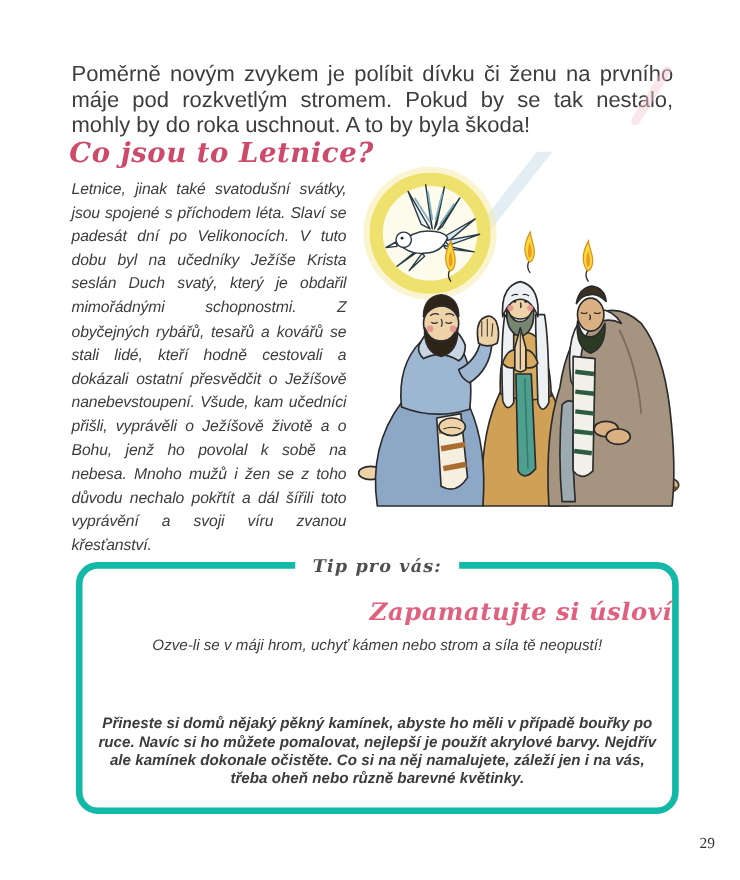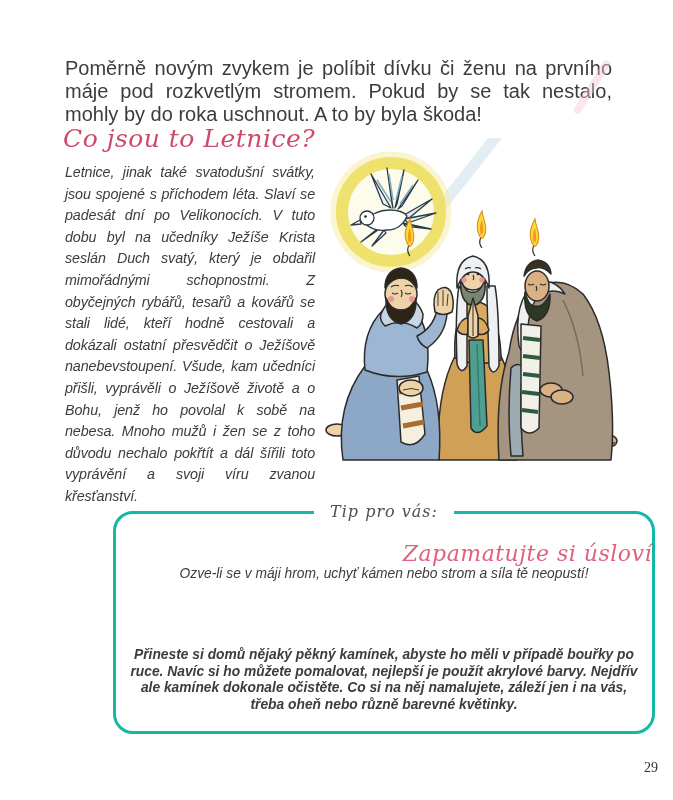--- a/index.html
+++ b/index.html
@@ -6,59 +6,59 @@
   body{
     width:673px;height:800px;background:#ffffff;position:relative;overflow:hidden;
     font-family:"Liberation Sans", sans-serif;color:#3c3c3c;
   }
   .abs{position:absolute;}
   .intro{
     left:65px;top:57px;width:547px;
     font-size:20px;line-height:23px;text-align:justify;color:#3c3c3c;margin:0;
   }
   .script{
-    font-family:"DejaVu Serif", serif;font-style:italic;font-weight:normal;
+    font-family:"DejaVu Serif", serif;font-style:italic;font-weight:bold;
     letter-spacing:0.5px;margin:0;
   }
   .main-heading{
     left:63px;top:124px;font-size:25px;color:#ce4a6b;
   }
   .body-col{
     left:65px;top:162px;width:250px;margin:0;
     font-size:14.3px;line-height:21.6px;text-align:justify;letter-spacing:-0.1px;font-style:italic;
   }
   .illu{left:325px;top:138px;width:300px;height:335px;}
   .pink-streak{
     left:588px;top:56px;width:8px;height:62px;border-radius:6px;
     background:#f2c9d3;opacity:0.45;transform:rotate(32deg);
   }
   .tip-box{
     left:69px;top:511px;width:536px;height:217px;
-    border:3px solid #14b8a6;border-radius:20px;background:#fff;margin-left:44px;
+    border:6px solid #14b8a6;border-radius:20px;background:#fff;
   }
   .tip-label{
     position:absolute;top:-12px;left:50%;transform:translateX(-50%);
     background:#fff;padding:0 16px;white-space:nowrap;
     font-family:"DejaVu Serif", serif;font-style:italic;
     font-size:16px;color:#4f4f4f;letter-spacing:1px;
   }
   .tip-heading{
     position:absolute;left:0;width:100%;text-align:center;
     font-size:22px;color:#e0607f;
   }
   .tip-h1{top:27px;text-align:right;}
   .tip-h2{top:96px;}
   .tip-text{
     position:absolute;left:13px;width:510px;text-align:center;margin:0;
     font-style:italic;font-size:13.8px;line-height:16.5px;color:#3c3c3c;
   }
-  .tip-t1{top:52px;font-style:italic;}
+  .tip-t1{top:62px;font-style:italic;}
   .tip-t2{top:133px;font-weight:bold;}
   .page-number{
-    left:628px;top:760px;width:30px;text-align:right;
+    left:628px;top:760px;width:30px;text-align:center;
     font-family:"Liberation Serif", serif;font-size:14px;color:#333;
   }
 </style>
 </head>
 <body>
 
 <div>
 
   <p class="abs intro">Poměrně novým zvykem je políbit dívku či ženu na prvního máje pod rozkvetlým stromem. Pokud by se tak nestalo, mohly by do roka uschnout. A to by byla škoda!</p>
 

